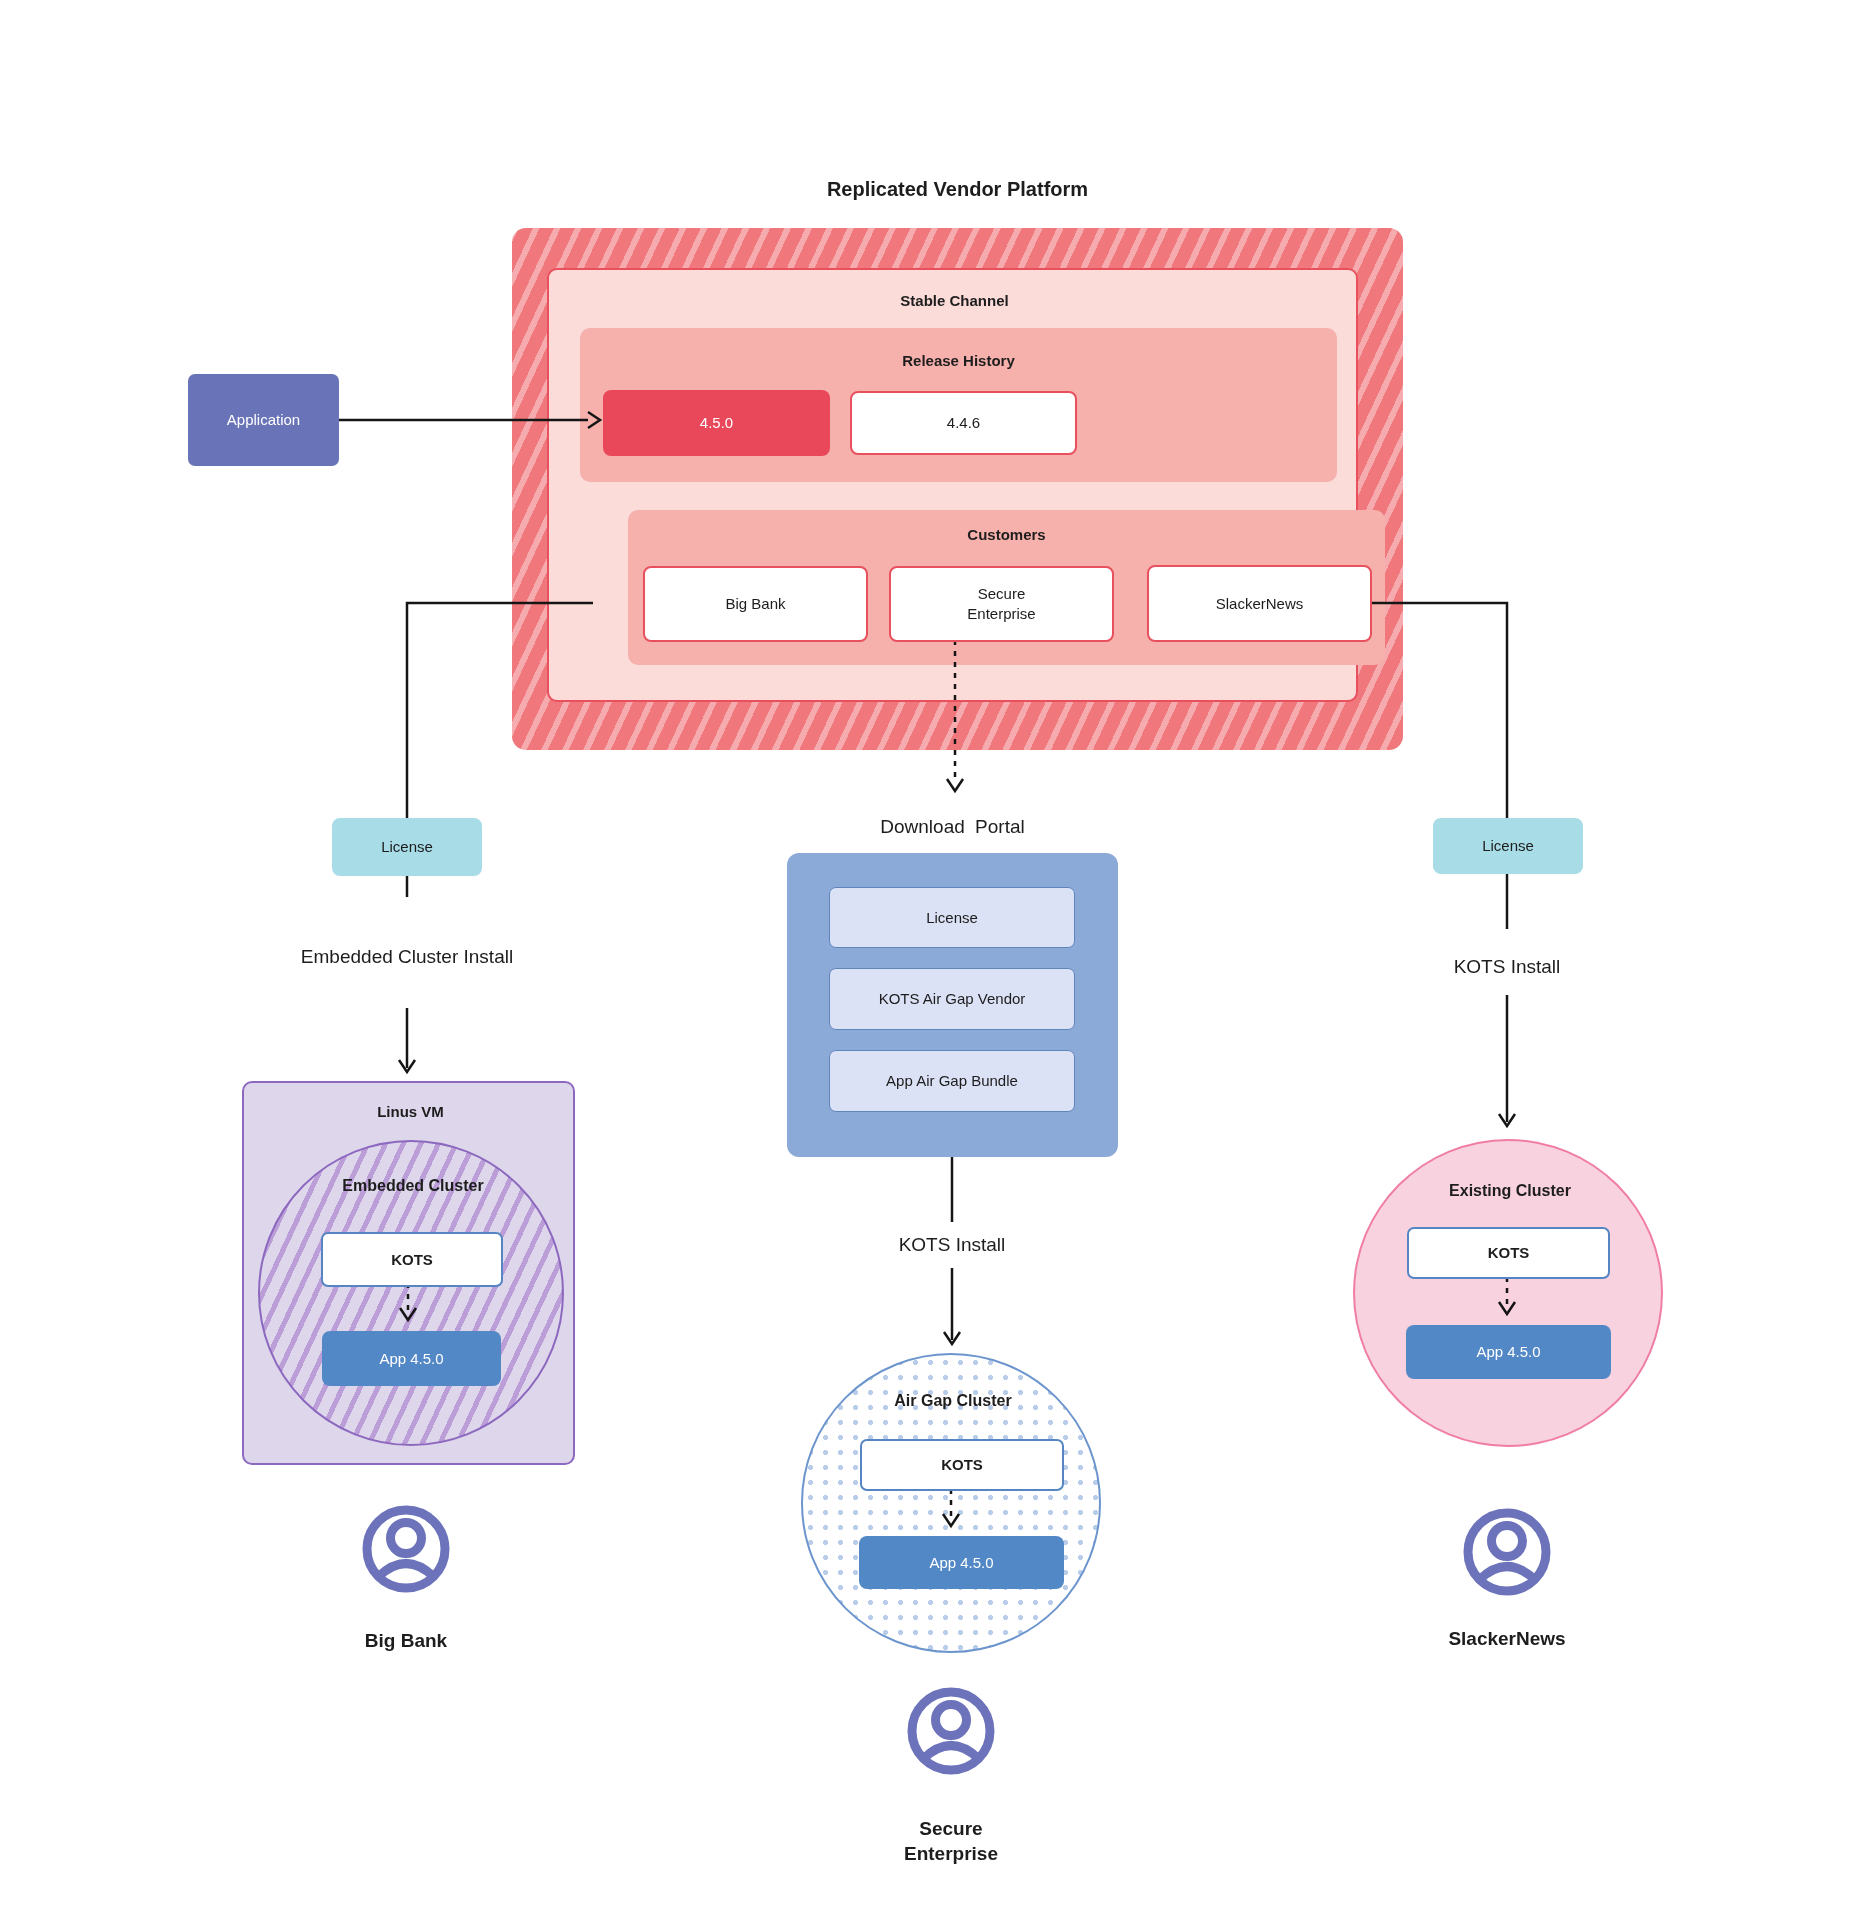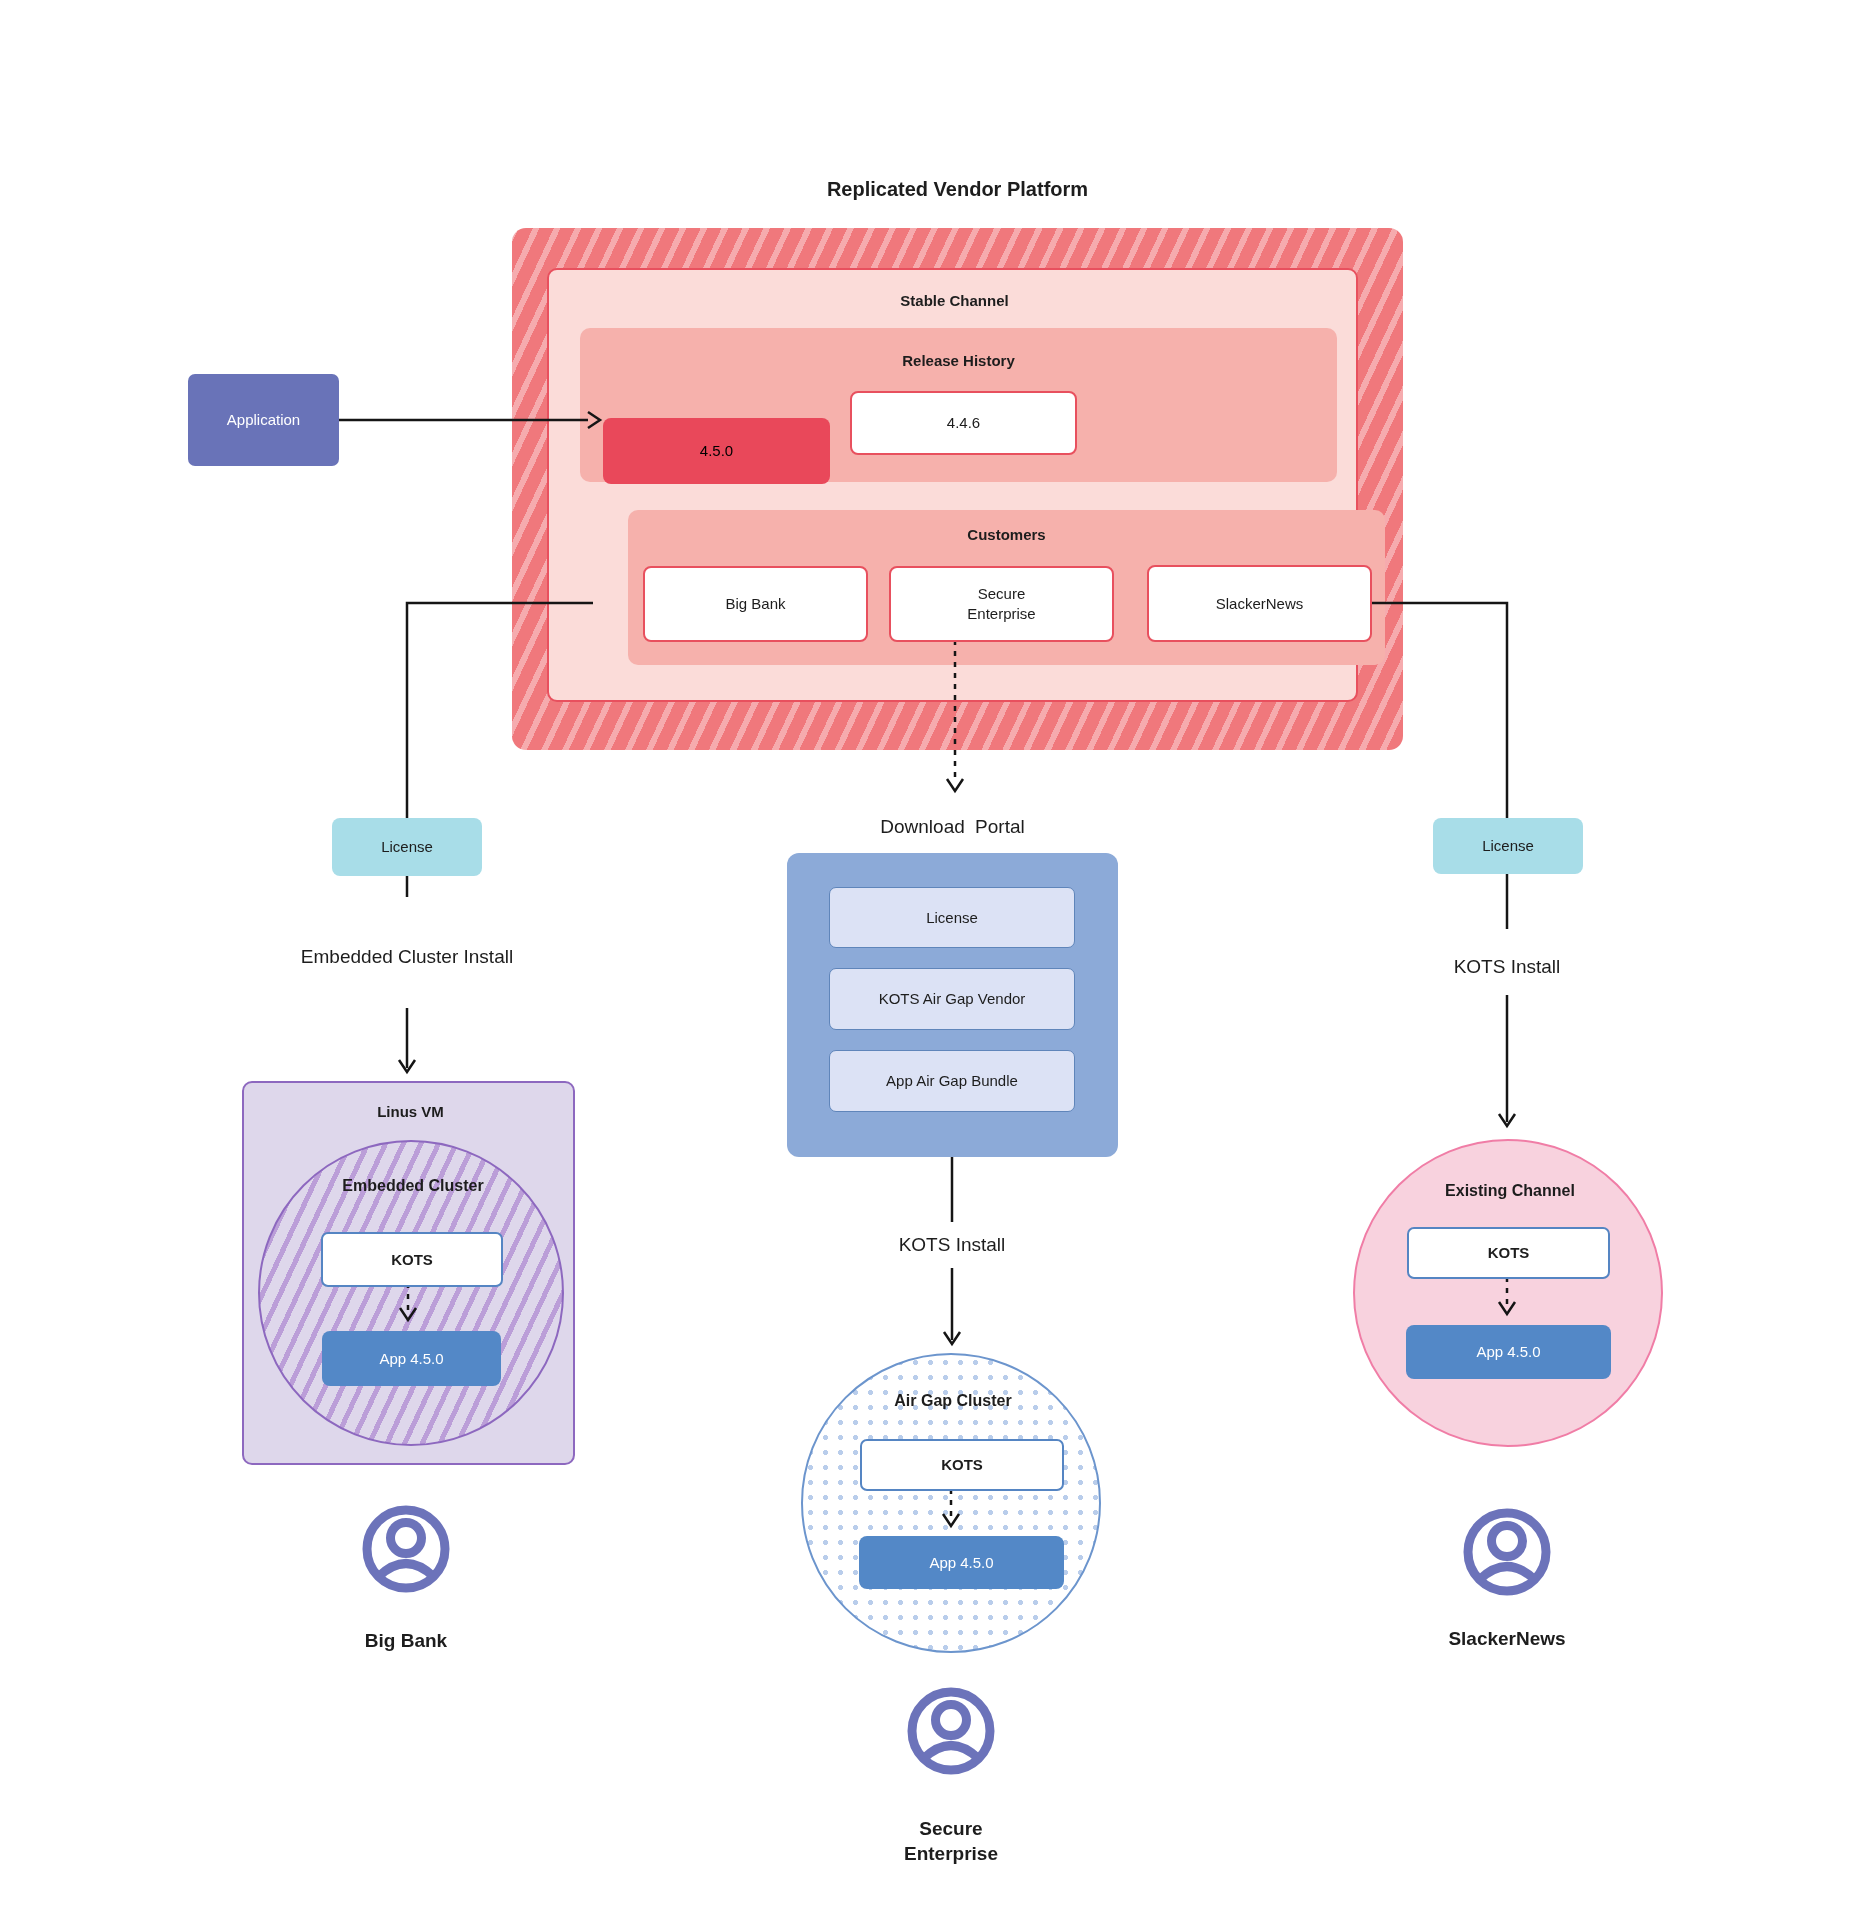--- a/index.html
+++ b/index.html
@@ -28,21 +28,21 @@
   .persona-lbl{font-size:19px;font-weight:600;line-height:25px;}
   .chip-text{font-size:15px;font-weight:400;line-height:20px;}
 
   .hatch-red{
     background-color:var(--hatch-base);
     background-image:repeating-linear-gradient(115deg,rgba(255,255,255,.38) 0 6px,rgba(255,255,255,0) 6px 19px);
     border-radius:14px;
   }
   .panel-pink{background:var(--pink-light);border:2.5px solid var(--red-border);border-radius:10px;}
   .panel-salmon{background:var(--salmon);border-radius:10px;}
-  .chip-red{background:var(--red);border-radius:8px;color:#000000;margin-top:28px;}
+  .chip-red{background:var(--red);border-radius:8px;color:#ffffff;}
   .chip-white-red{background:#fff;border:2.5px solid var(--red-border);border-radius:8px;z-index:3;}
   .chip-indigo{background:var(--indigo);border-radius:7px;color:#fff;}
   .chip-teal{background:var(--teal);border-radius:8px;z-index:3;}
   .portal{background:var(--portal);border-radius:12px;z-index:3;}
   .portal-item{background:var(--portal-item);border:1.5px solid var(--portal-item-border);border-radius:7px;}
   .vm-box{background:var(--lavender);border:2.5px solid var(--purple);border-radius:10px;}
   .circle{border-radius:50%;}
   .circle-hatch{
     background-color:var(--lavender);border:2.5px solid var(--purple);
     background-image:repeating-linear-gradient(115deg,var(--purple-stripe) 0 5px,rgba(0,0,0,0) 5px 16px);
@@ -190,21 +190,21 @@
     </svg>
   </div>
   <div class="lbl persona-lbl" style="left:886px;top:1816px;width:130px;">Secure Enterprise</div>
 
   <div class="abs chip-teal center chip-text" style="left:1433px;top:818px;width:150px;height:56px;">
     <span>License</span>
   </div>
   <div class="lbl big-lbl" style="left:1357px;top:954px;width:300px;">KOTS Install</div>
 
   <div class="abs circle circle-pink" style="left:1353px;top:1139px;width:310px;height:308px;">
-    <div class="lbl section-lbl" style="left:0;top:41px;width:310px;font-size:16px;">Existing Channel</div>
+    <div class="lbl section-lbl" style="left:0;top:41px;width:310px;font-size:16px;">Existing Cluster</div>
     <div class="abs chip-kots center chip-text" style="left:52px;top:86px;width:203px;height:52px;font-weight:600;">
       <span>KOTS</span>
     </div>
     <div class="abs chip-app center chip-text" style="left:51px;top:184px;width:205px;height:54px;">
       <span>App 4.5.0</span>
     </div>
   </div>
 
   <div class="abs" style="left:1459px;top:1504px;width:96px;height:96px;">
     <svg width="96" height="96" viewBox="0 0 96 96">

